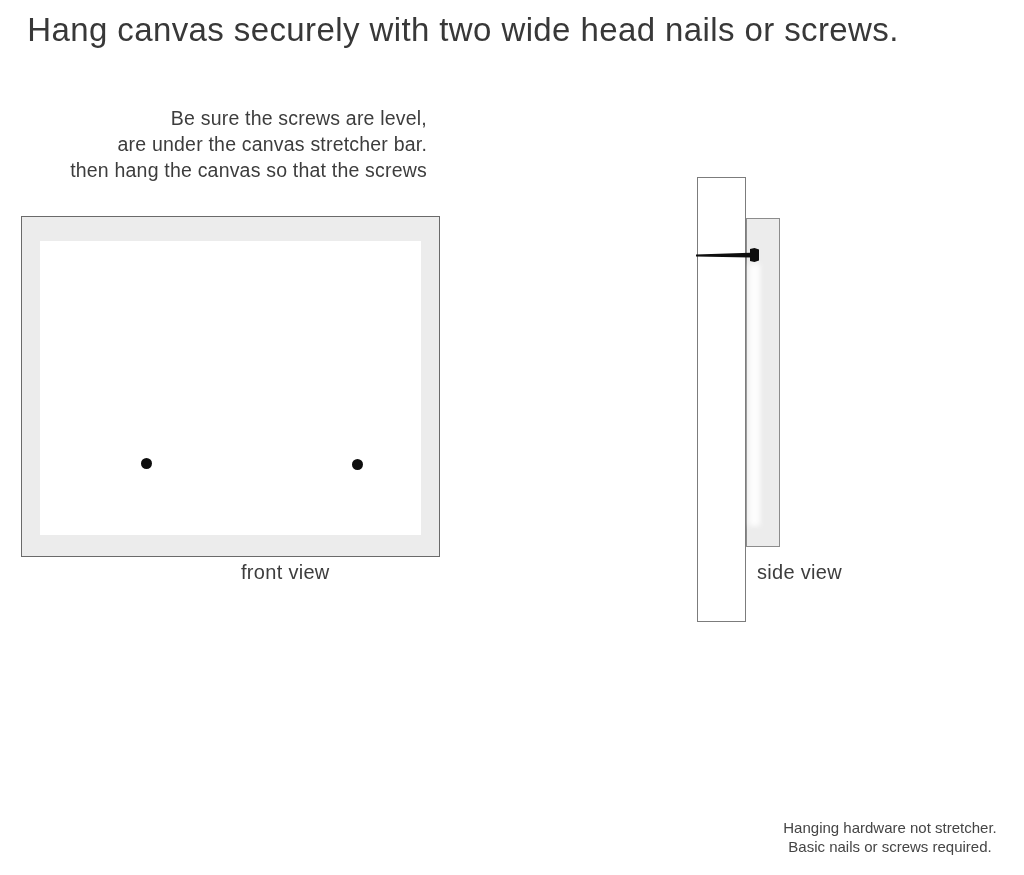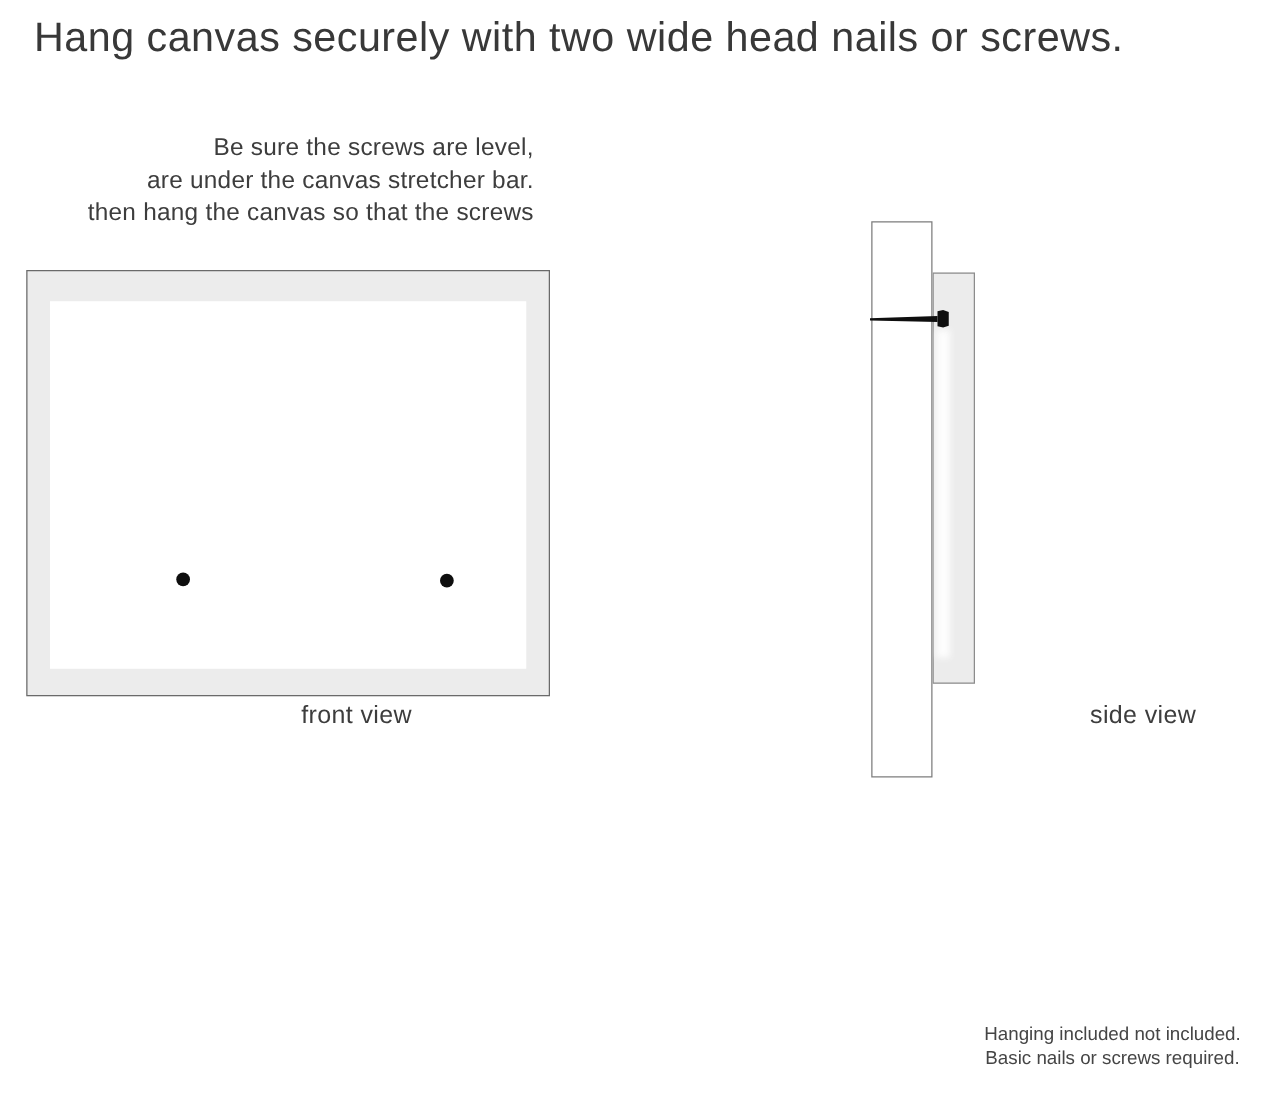--- a/index.html
+++ b/index.html
@@ -62,21 +62,21 @@
   }
   .dot-left{left:119px;top:241px;}
   .dot-right{left:330px;top:242px;}
   .view-label{
     position:absolute;
     font-size:20px;line-height:24px;
     letter-spacing:0.3px;
     color:var(--text);
   }
   .label-front{left:241px;top:560px;width:200px;text-align:left;}
-  .label-side{left:757px;top:560px;width:200px;text-align:right;}
+  .label-side{left:757px;top:560px;width:200px;text-align:left;}
   
   .side-canvas{
     position:absolute;left:746px;top:218px;
     width:34px;height:329px;
     box-sizing:border-box;
     background:var(--canvas-fill);
     border:1px solid var(--side-border);
     z-index:1;
   }
   .side-canvas-inner{
@@ -126,17 +126,17 @@
     <div class="side-canvas-inner"></div>
   </div>
   <div class="side-bar"></div>
   <svg class="nail-svg" viewBox="0 0 72 22" aria-hidden="true">
     <polygon class="nail-shape" points="3,9.6 57,7.8 57,12.6 3,11.4"></polygon>
     <polygon class="nail-shape" points="57,4 61.5,3 66,4.5 66,15.5 61.5,17 57,16"></polygon>
   </svg>
   <div class="view-label label-side">side view</div>
 
   <div class="footer-note">
-    <div>Hanging included not included.</div>
+    <div>Hanging hardware not stretcher.</div>
     <div>Basic nails or screws required.</div>
   </div>
 
 </div>
 
 </body></html>

